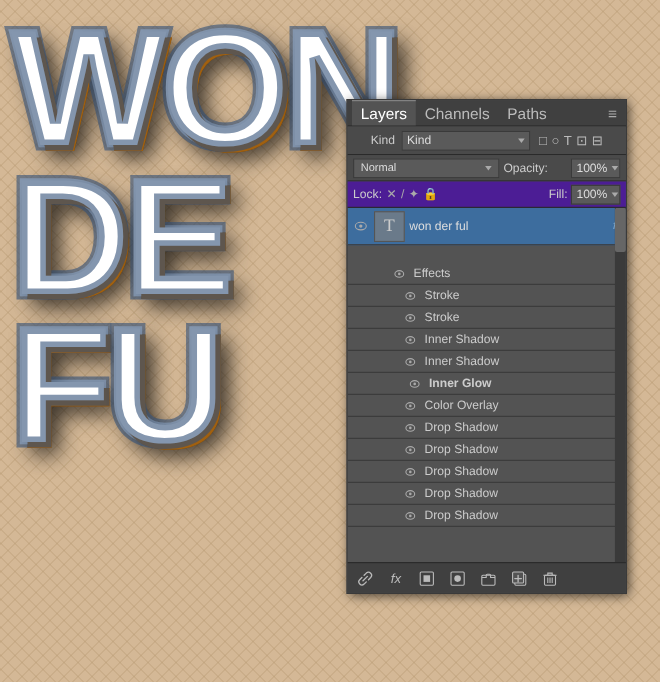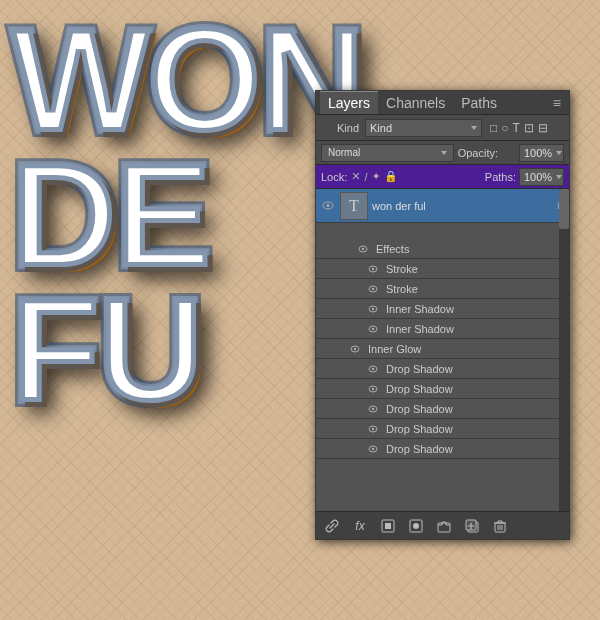--- a/index.html
+++ b/index.html
@@ -454,21 +454,21 @@
 
   <div class="lock-bar">
     <span>Lock:</span>
     <div class="lock-icons">
       <span style="font-size:11px;color:#aaa;">✕</span>
       <span style="font-size:11px;color:#aaa;">/</span>
       <span style="font-size:11px;color:#aaa;">✦</span>
       <span style="font-size:11px;color:#aaa;">🔒</span>
     </div>
     <div class="fill-group">
-      <span>Paths:</span>
+      <span>Fill:</span>
       <div class="fill-val">
         <span>100%</span>
         <span class="chevron"></span>
       </div>
     </div>
   </div>
 
   <div class="layers-list">
 
     <div class="layer-item selected">
@@ -528,30 +528,39 @@
     <div class="effect-item" style="padding-left:50px;">
       <div class="effect-eye">
         <svg width="10" height="8" viewBox="0 0 10 8">
             <ellipse cx="5" cy="4" rx="4" ry="3" fill="none" stroke="#aaa" stroke-width="1"></ellipse>
             <circle cx="5" cy="4" r="1.2" fill="#aaa"></circle>
           </svg>
       </div>
       <span class="effect-name">Inner Shadow</span>
     </div>
 
-    <div class="effect-item" style="padding-left:32px;">
+    <div class="effect-item" style="padding-left:54px;font-weight:bold;">
       <div class="effect-eye">
         <svg width="10" height="8" viewBox="0 0 10 8">
             <ellipse cx="5" cy="4" rx="4" ry="3" fill="none" stroke="#aaa" stroke-width="1"></ellipse>
             <circle cx="5" cy="4" r="1.2" fill="#aaa"></circle>
           </svg>
       </div>
       <span class="effect-name">Inner Glow</span>
     </div>
 
+    <div class="effect-item" style="padding-left:50px;">
+      <div class="effect-eye">
+        <svg width="10" height="8" viewBox="0 0 10 8">
+            <ellipse cx="5" cy="4" rx="4" ry="3" fill="none" stroke="#aaa" stroke-width="1"></ellipse>
+            <circle cx="5" cy="4" r="1.2" fill="#aaa"></circle>
+          </svg>
+      </div>
+      <span class="effect-name">Color Overlay</span>
+    </div>
 
     <div class="effect-item" style="padding-left:50px;">
       <div class="effect-eye">
         <svg width="10" height="8" viewBox="0 0 10 8">
             <ellipse cx="5" cy="4" rx="4" ry="3" fill="none" stroke="#aaa" stroke-width="1"></ellipse>
             <circle cx="5" cy="4" r="1.2" fill="#aaa"></circle>
           </svg>
       </div>
       <span class="effect-name">Drop Shadow</span>
     </div>

